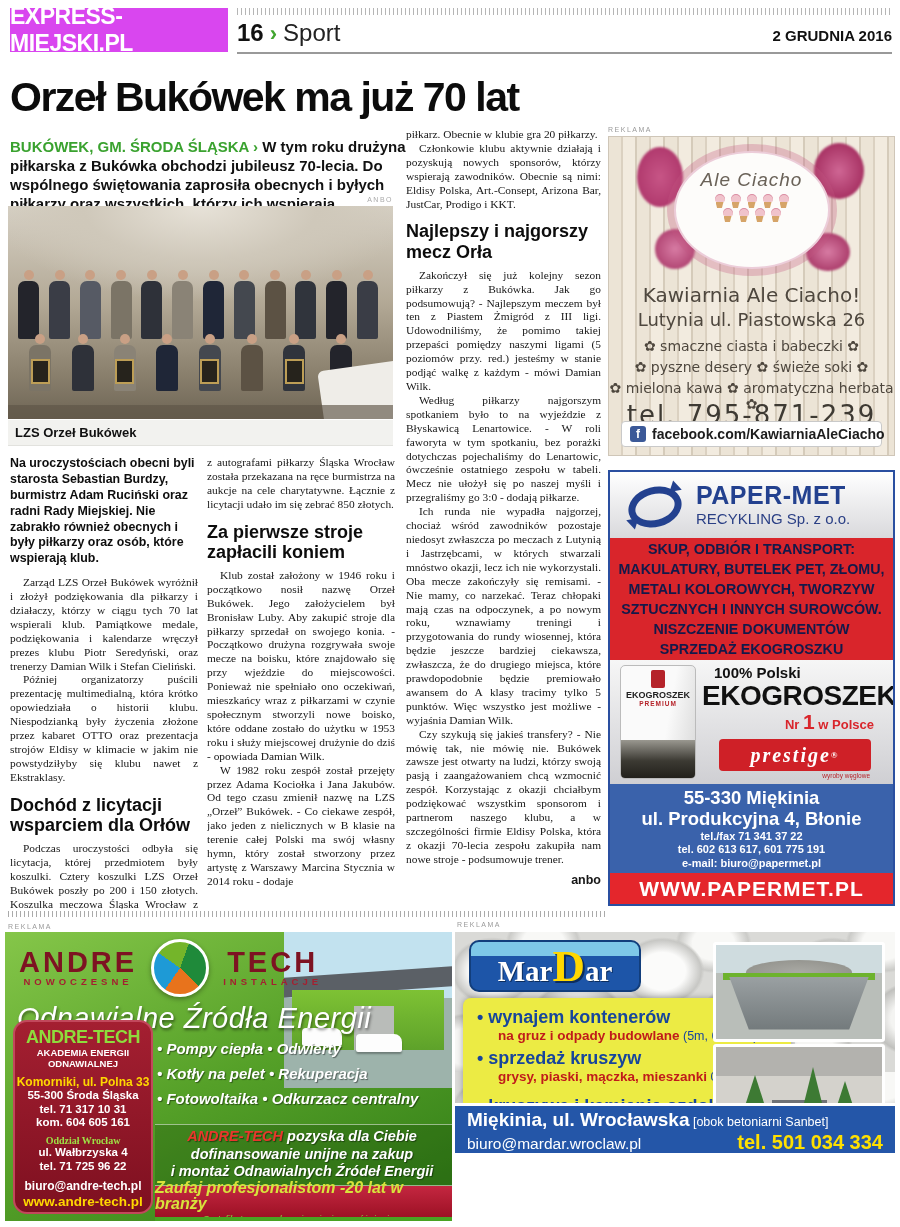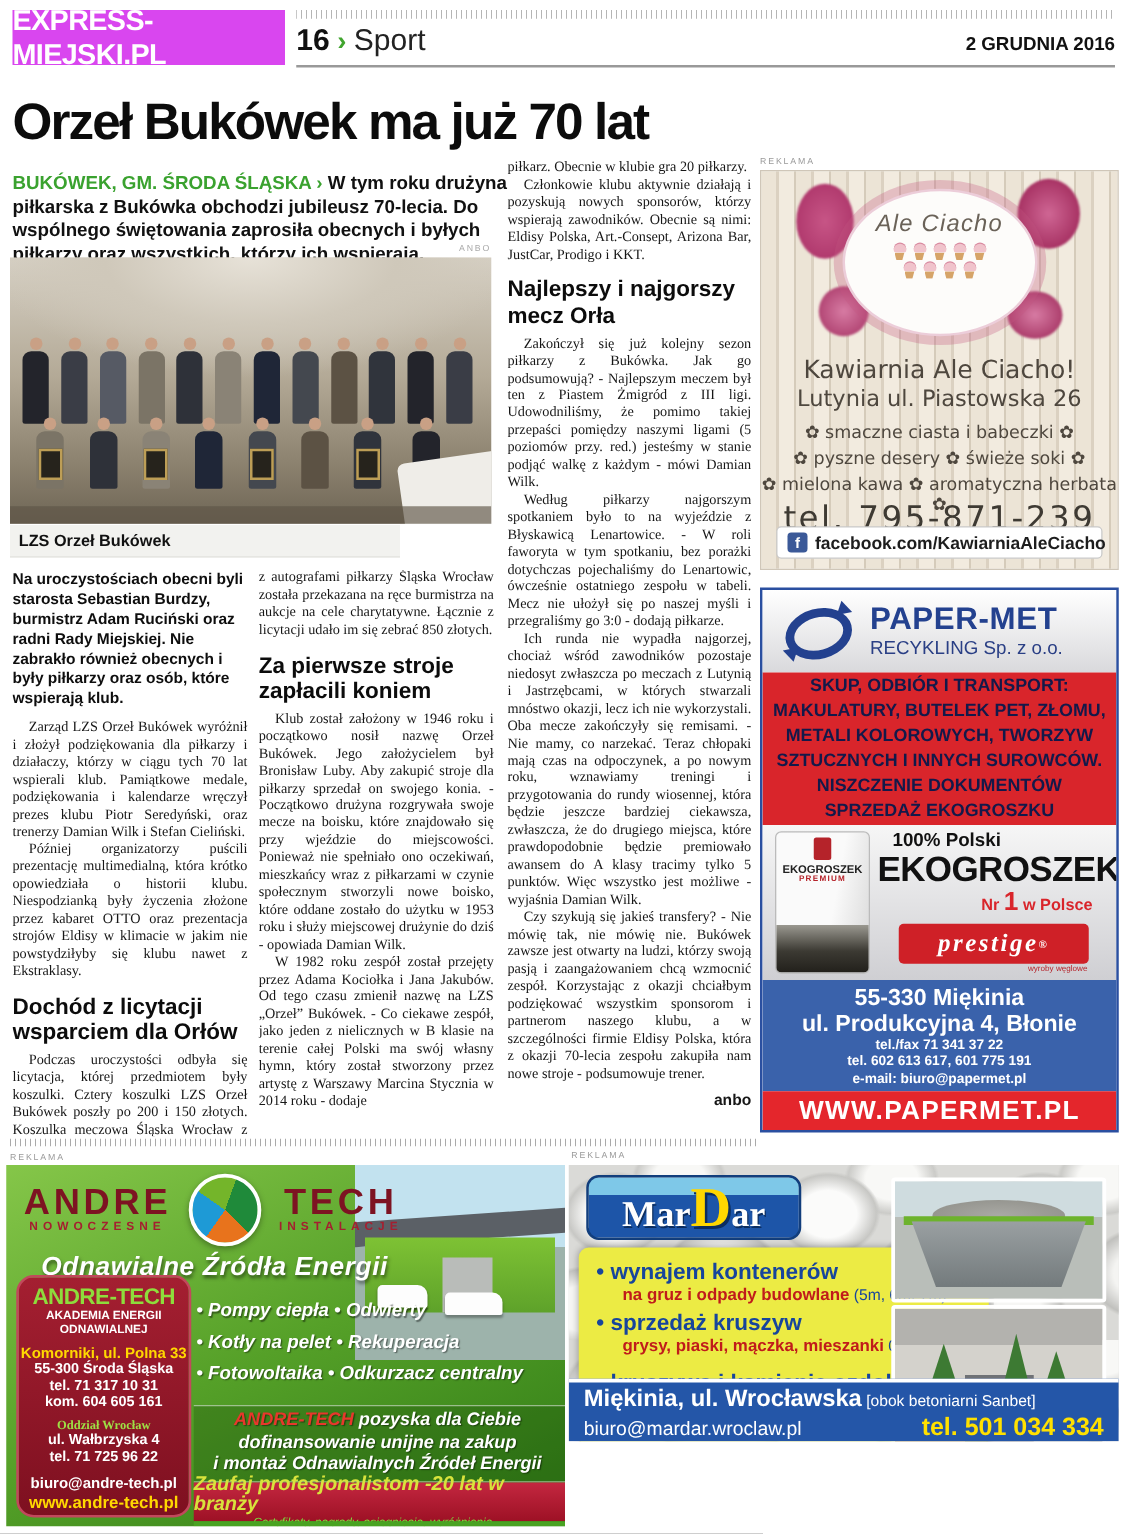--- a/index.html
+++ b/index.html
@@ -29,21 +29,21 @@
     background:radial-gradient(260px 120px at 50% 0%,#e7e2d8 0%,#cfc8ba 45%,transparent 80%),
                linear-gradient(#d6d0c4 0%,#b3a996 45%,#8b816e 78%,#6e6555 100%);}
   .fig{position:absolute;display:flex;flex-direction:column;align-items:center;width:26px;}
   .hd{width:10px;height:10px;border-radius:50%;background:#c9a085;}
   .bd{width:21px;height:58px;border-radius:7px 7px 2px 2px;margin-top:1px;}
   .bd2{width:22px;height:46px;border-radius:7px 7px 2px 2px;margin-top:1px;}
   .cal{margin-top:-32px;width:15px;height:21px;background:#26231c;border:2px solid #bd9e56;}
   #cloth{position:absolute;right:-18px;bottom:-6px;width:90px;height:60px;background:#efedе8;
     background:#efede8;transform:rotate(-8deg);border-radius:6px;}
   #photo-floor{position:absolute;left:0;right:0;bottom:0;height:14px;background:#5d5547;opacity:.65;}
-  #caption{left:8px;top:420px;width:312px;height:26px;background:#f2f2ef;border-bottom:1px solid #e2e2de;
+  #caption{left:8px;top:420px;width:385px;height:26px;background:#f2f2ef;border-bottom:1px solid #e2e2de;
     font-weight:bold;font-size:13px;line-height:26px;padding-left:7px;box-sizing:border-box;color:#111;}
 
   .col{position:absolute;width:188px;font-family:"Liberation Serif",serif;font-size:11.4px;line-height:1.22;
     text-align:justify;color:#161616;overflow:hidden;}
   #col1{left:10px;top:456px;height:453px;}
   #col2{left:207px;top:456px;height:453px;}
   #col3{left:406px;top:128px;height:782px;width:195px;}
   .intro{font-family:"Liberation Sans",sans-serif;font-weight:bold;font-size:12.4px;line-height:1.28;
     text-align:left;margin:0 0 9px 0;color:#0e0e0e;}
   .p{margin:0;}
@@ -124,21 +124,21 @@
   .at-bld{position:absolute;left:8px;top:58px;width:152px;height:60px;background:linear-gradient(#7ec234,#5ea22a);}
   .at-roof{position:absolute;left:0px;top:40px;width:168px;height:20px;background:#5b6066;transform:skewY(-4deg);}
   .at-door{position:absolute;left:70px;top:74px;width:40px;height:44px;background:#b9bcb9;}
   .at-van{position:absolute;width:40px;height:18px;background:#fdfdfd;border-radius:4px 8px 2px 2px;box-shadow:0 2px 2px rgba(0,0,0,.3);}
   .at-hdr{position:absolute;left:14px;top:7px;display:flex;align-items:center;gap:14px;}
   .at-nm{text-align:center;}
   .at-nm .big{font-weight:bold;font-size:29px;letter-spacing:3px;color:#7d1322;line-height:.95;}
   .at-nm .small{font-weight:bold;font-size:9.5px;letter-spacing:4px;color:#a51f30;}
   .at-logo{width:52px;height:52px;border-radius:50%;border:3px solid #fff;box-shadow:0 2px 5px rgba(0,0,0,.35);
     background:conic-gradient(from 20deg,#1f8a3a 0 115deg,#e8731c 115deg 195deg,#1e9ad6 195deg 285deg,#74b52a 285deg 360deg);}
-  .at-head{position:absolute;left:28px;top:70px;font-style:italic;font-weight:bold;font-size:21px;color:#fff;
+  .at-head{position:absolute;left:12px;top:70px;font-style:italic;font-weight:normal;font-size:29px;color:#fff;
     text-shadow:1px 2px 3px rgba(0,0,0,.5);letter-spacing:.5px;}
   .at-bullets{position:absolute;left:152px;top:104px;color:#fff;font-style:italic;font-weight:bold;
     font-size:15px;line-height:1.68;text-shadow:1px 1px 1px rgba(0,0,0,.45);}
   .at-box{position:absolute;left:8px;top:88px;width:140px;height:194px;border-radius:14px;border:2px solid #c2485c;
     background:linear-gradient(#a41f31,#7e1020);text-align:center;color:#fff;padding-top:5px;box-sizing:border-box;}
   .at-bt{color:#8edc3c;font-weight:bold;font-size:18px;letter-spacing:-.5px;}
   .at-bs{font-weight:bold;font-size:9.5px;line-height:1.15;}
   .at-y{color:#ffd800;font-weight:bold;font-size:12px;margin-top:5px;}
   .at-w{font-weight:bold;font-size:11.5px;line-height:1.2;}
   .at-g{color:#9ee045;font-weight:bold;font-size:10px;margin-top:5px;font-family:Liberation Serif, serif;}

